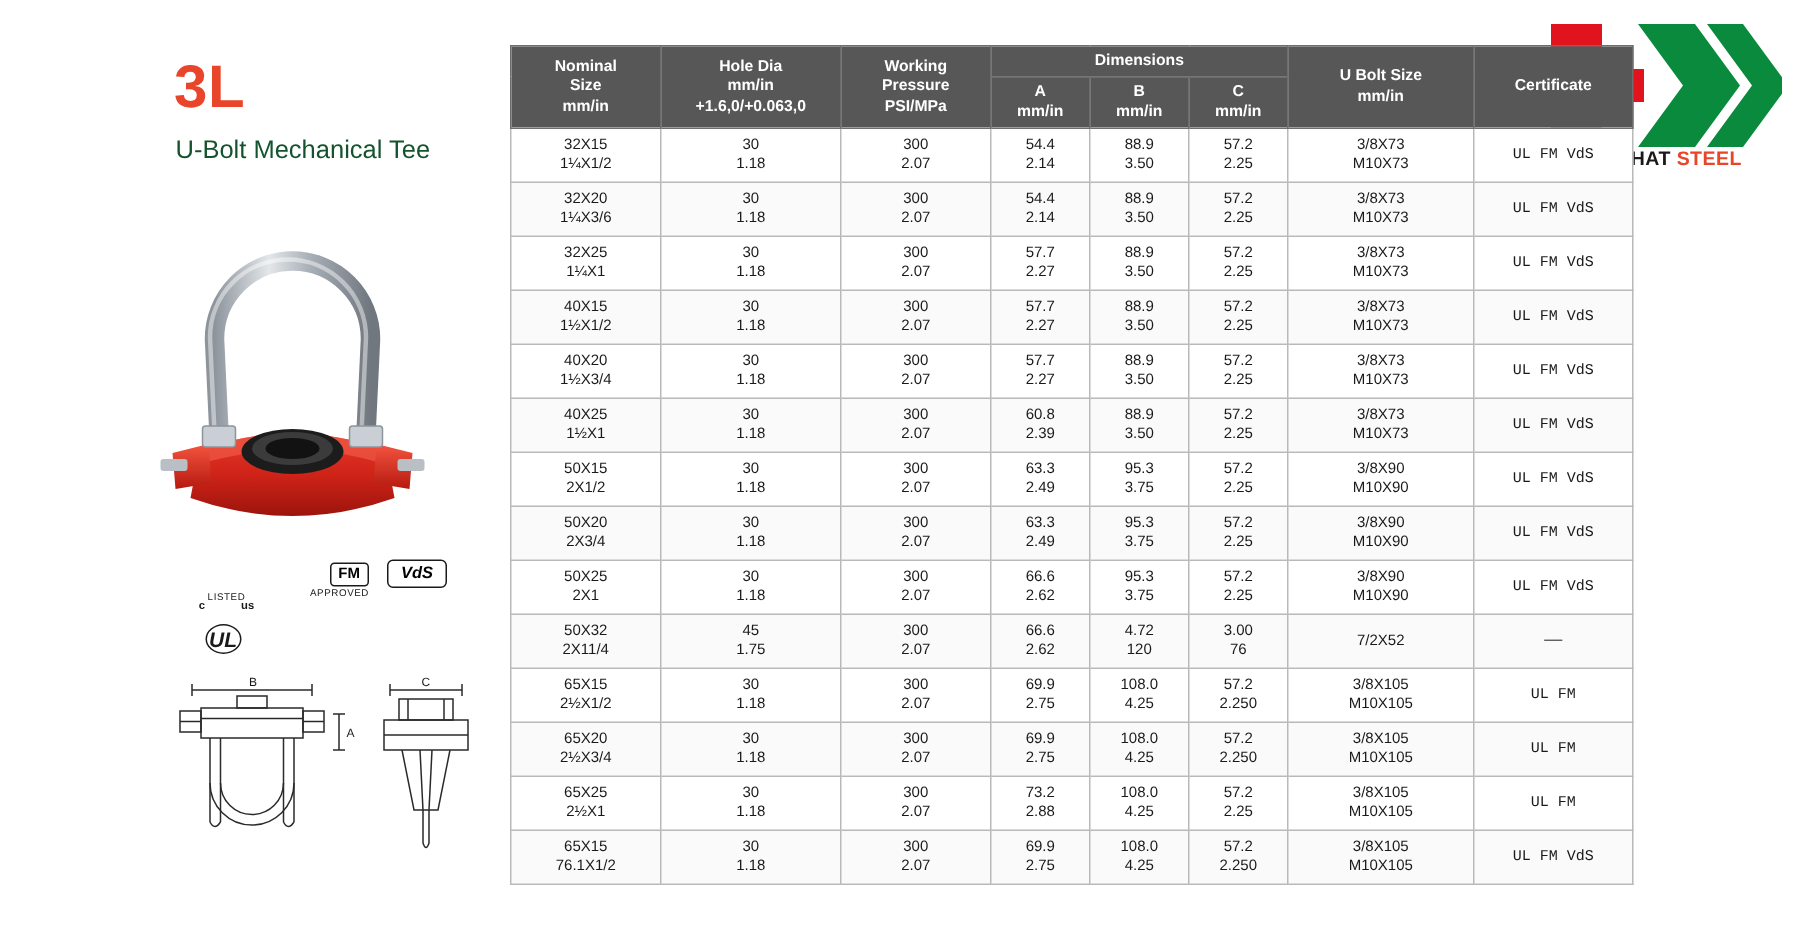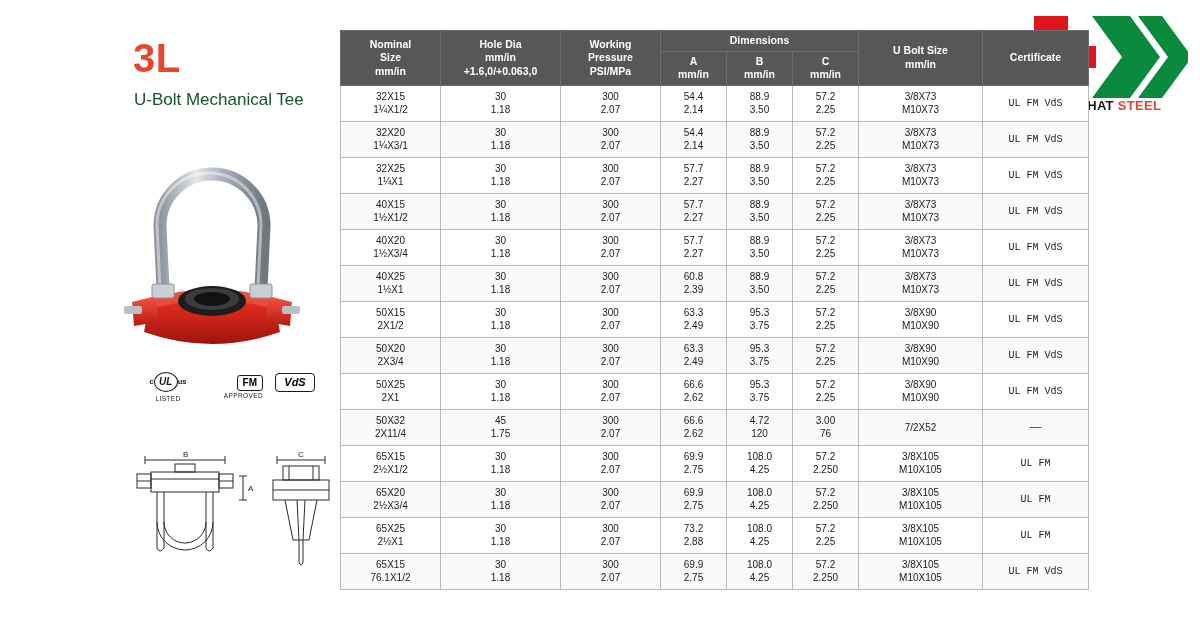--- a/index.html
+++ b/index.html
@@ -12,21 +12,21 @@
   }
   #page {
     position: relative;
     width: 1200px; height: 628px;
     background: #ffffff;
   }
 
   
   #left-panel {
     position: absolute;
-    left: 17px; top: 0;
+    left: 0; top: 0;
     width: 340px; height: 628px; text-decoration: underline;
   }
   #product-title {
     position: absolute;
     left: 116px; top: 38px;
     font-size: 40px;
     font-weight: bold;
     color: #e8452b;
     letter-spacing: 0.5px;
     line-height: 1;
@@ -65,25 +65,26 @@
     line-height: 1;
     position: relative;
     height: 22px;
   }
   .ul-oval {
     display: inline-block;
     width: 24px; height: 20px;
     border: 1.6px solid #1a1a1a;
     border-radius: 50%;
     line-height: 18px;
-    font-size: 10px;
+    font-size: 14px;
     font-weight: bold;
     font-style: italic;
     text-align: center;
     vertical-align: middle;
+    margin-top: 44px;
   }
   .ul-c, .ul-us {
     font-size: 7.5px;
     vertical-align: middle;
     font-weight: bold;
   }
   .badge-caption {
     font-size: 6.5px;
     letter-spacing: 0.4px;
     margin-top: 1px;
@@ -378,21 +379,21 @@
             <td>88.9
 3.50</td>
             <td>57.2
 2.25</td>
             <td>3/8X73
 M10X73</td>
             <td class="cert-cell">UL FM VdS</td>
           </tr>
           <tr>
             <td>32X20
-1¼X3/1</td>
+1¼X3/6</td>
             <td>30
 1.18</td>
             <td>300
 2.07</td>
             <td>54.4
 2.14</td>
             <td>88.9
 3.50</td>
             <td>57.2
 2.25</td>

